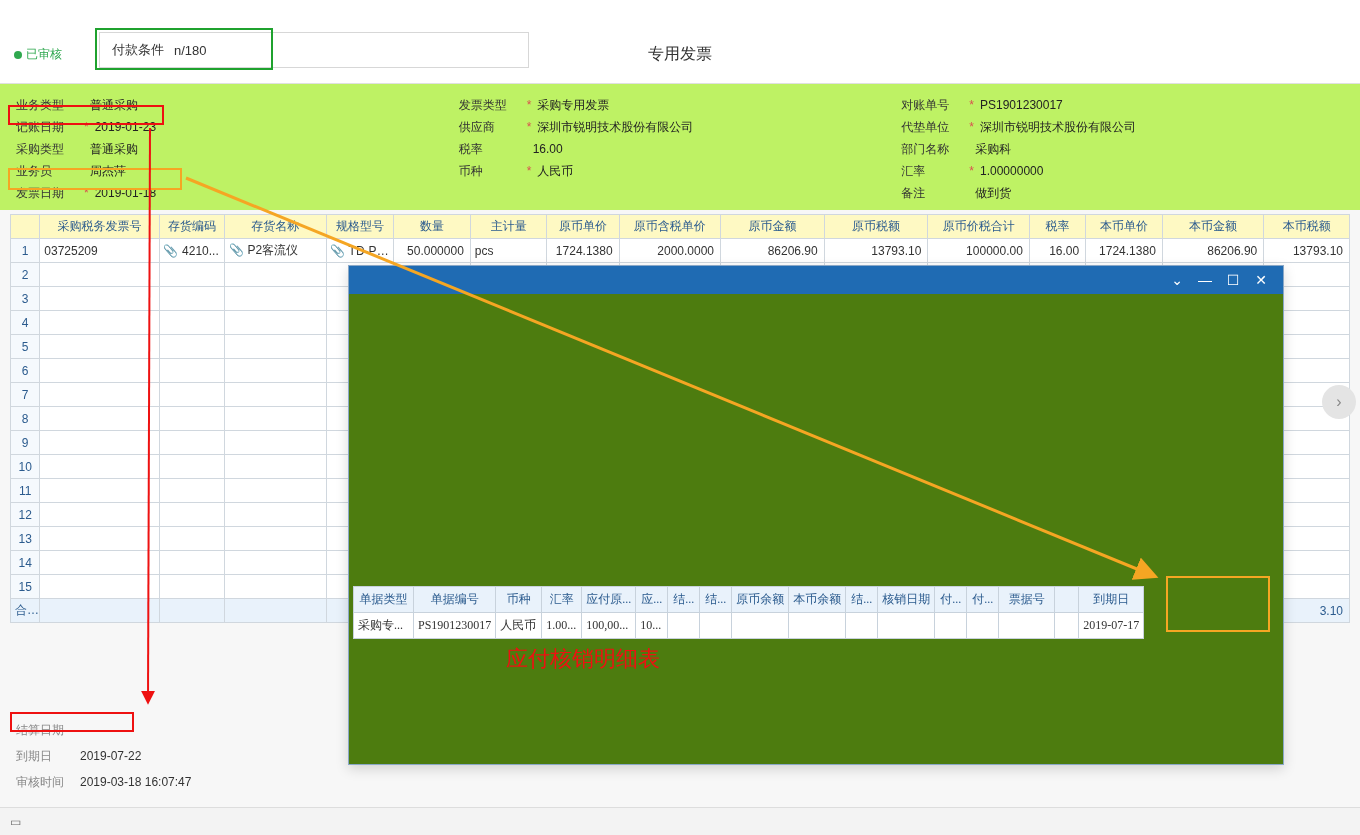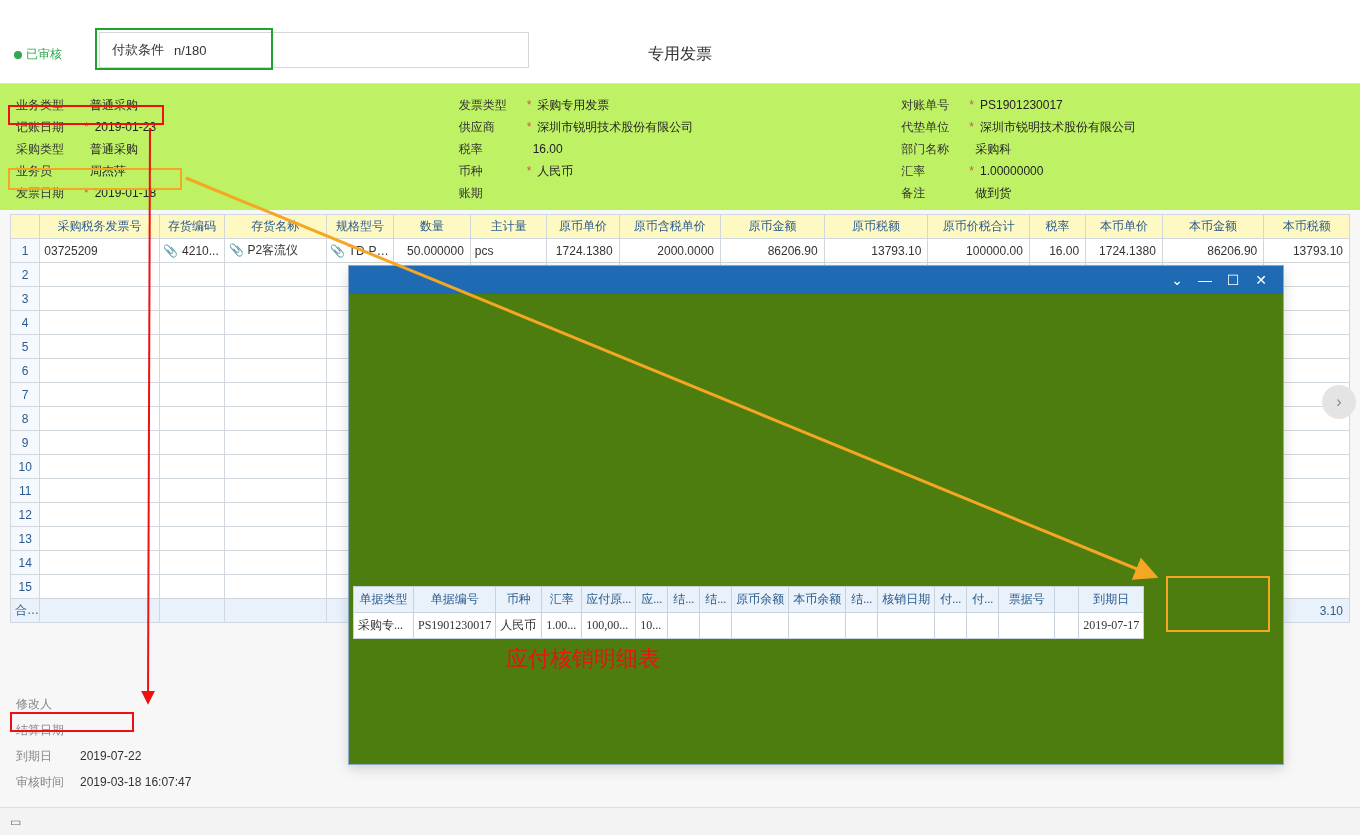--- a/index.html
+++ b/index.html
@@ -267,25 +267,20 @@
       </div>
       <div class="form-row">
         <span class="form-label">税率</span>
         <span class="form-req"></span>
         <span class="form-val">16.00</span>
       </div>
       <div class="form-row">
         <span class="form-label">币种</span>
         <span class="form-req">*</span>
         <span class="form-val">人民币</span>
-      </div>
-      <div class="form-row">
-        <span class="form-label">账期</span>
-        <span class="form-req"></span>
-        <span class="form-val"></span>
       </div>
     </div>
     <div class="form-col">
       <div class="form-row">
         <span class="form-label">对账单号</span>
         <span class="form-req">*</span>
         <span class="form-val">PS1901230017</span>
       </div>
       <div class="form-row">
         <span class="form-label">代垫单位</span>
@@ -642,24 +637,20 @@
           <td></td>
           <td class="num">3.10</td>
         </tr>
       </tbody>
     </table>
 </div>
 
 <div class="scroll-right-btn">›</div>
 
 <div class="bottom-info">
-  <div class="row">
-      <span class="lbl">修改人</span>
-      <span class="v"></span>
-    </div>
   <div class="row">
       <span class="lbl">结算日期</span>
       <span class="v"></span>
     </div>
   <div class="row">
       <span class="lbl">到期日</span>
       <span class="v">2019-07-22</span>
     </div>
   <div class="row">
       <span class="lbl">审核时间</span>

